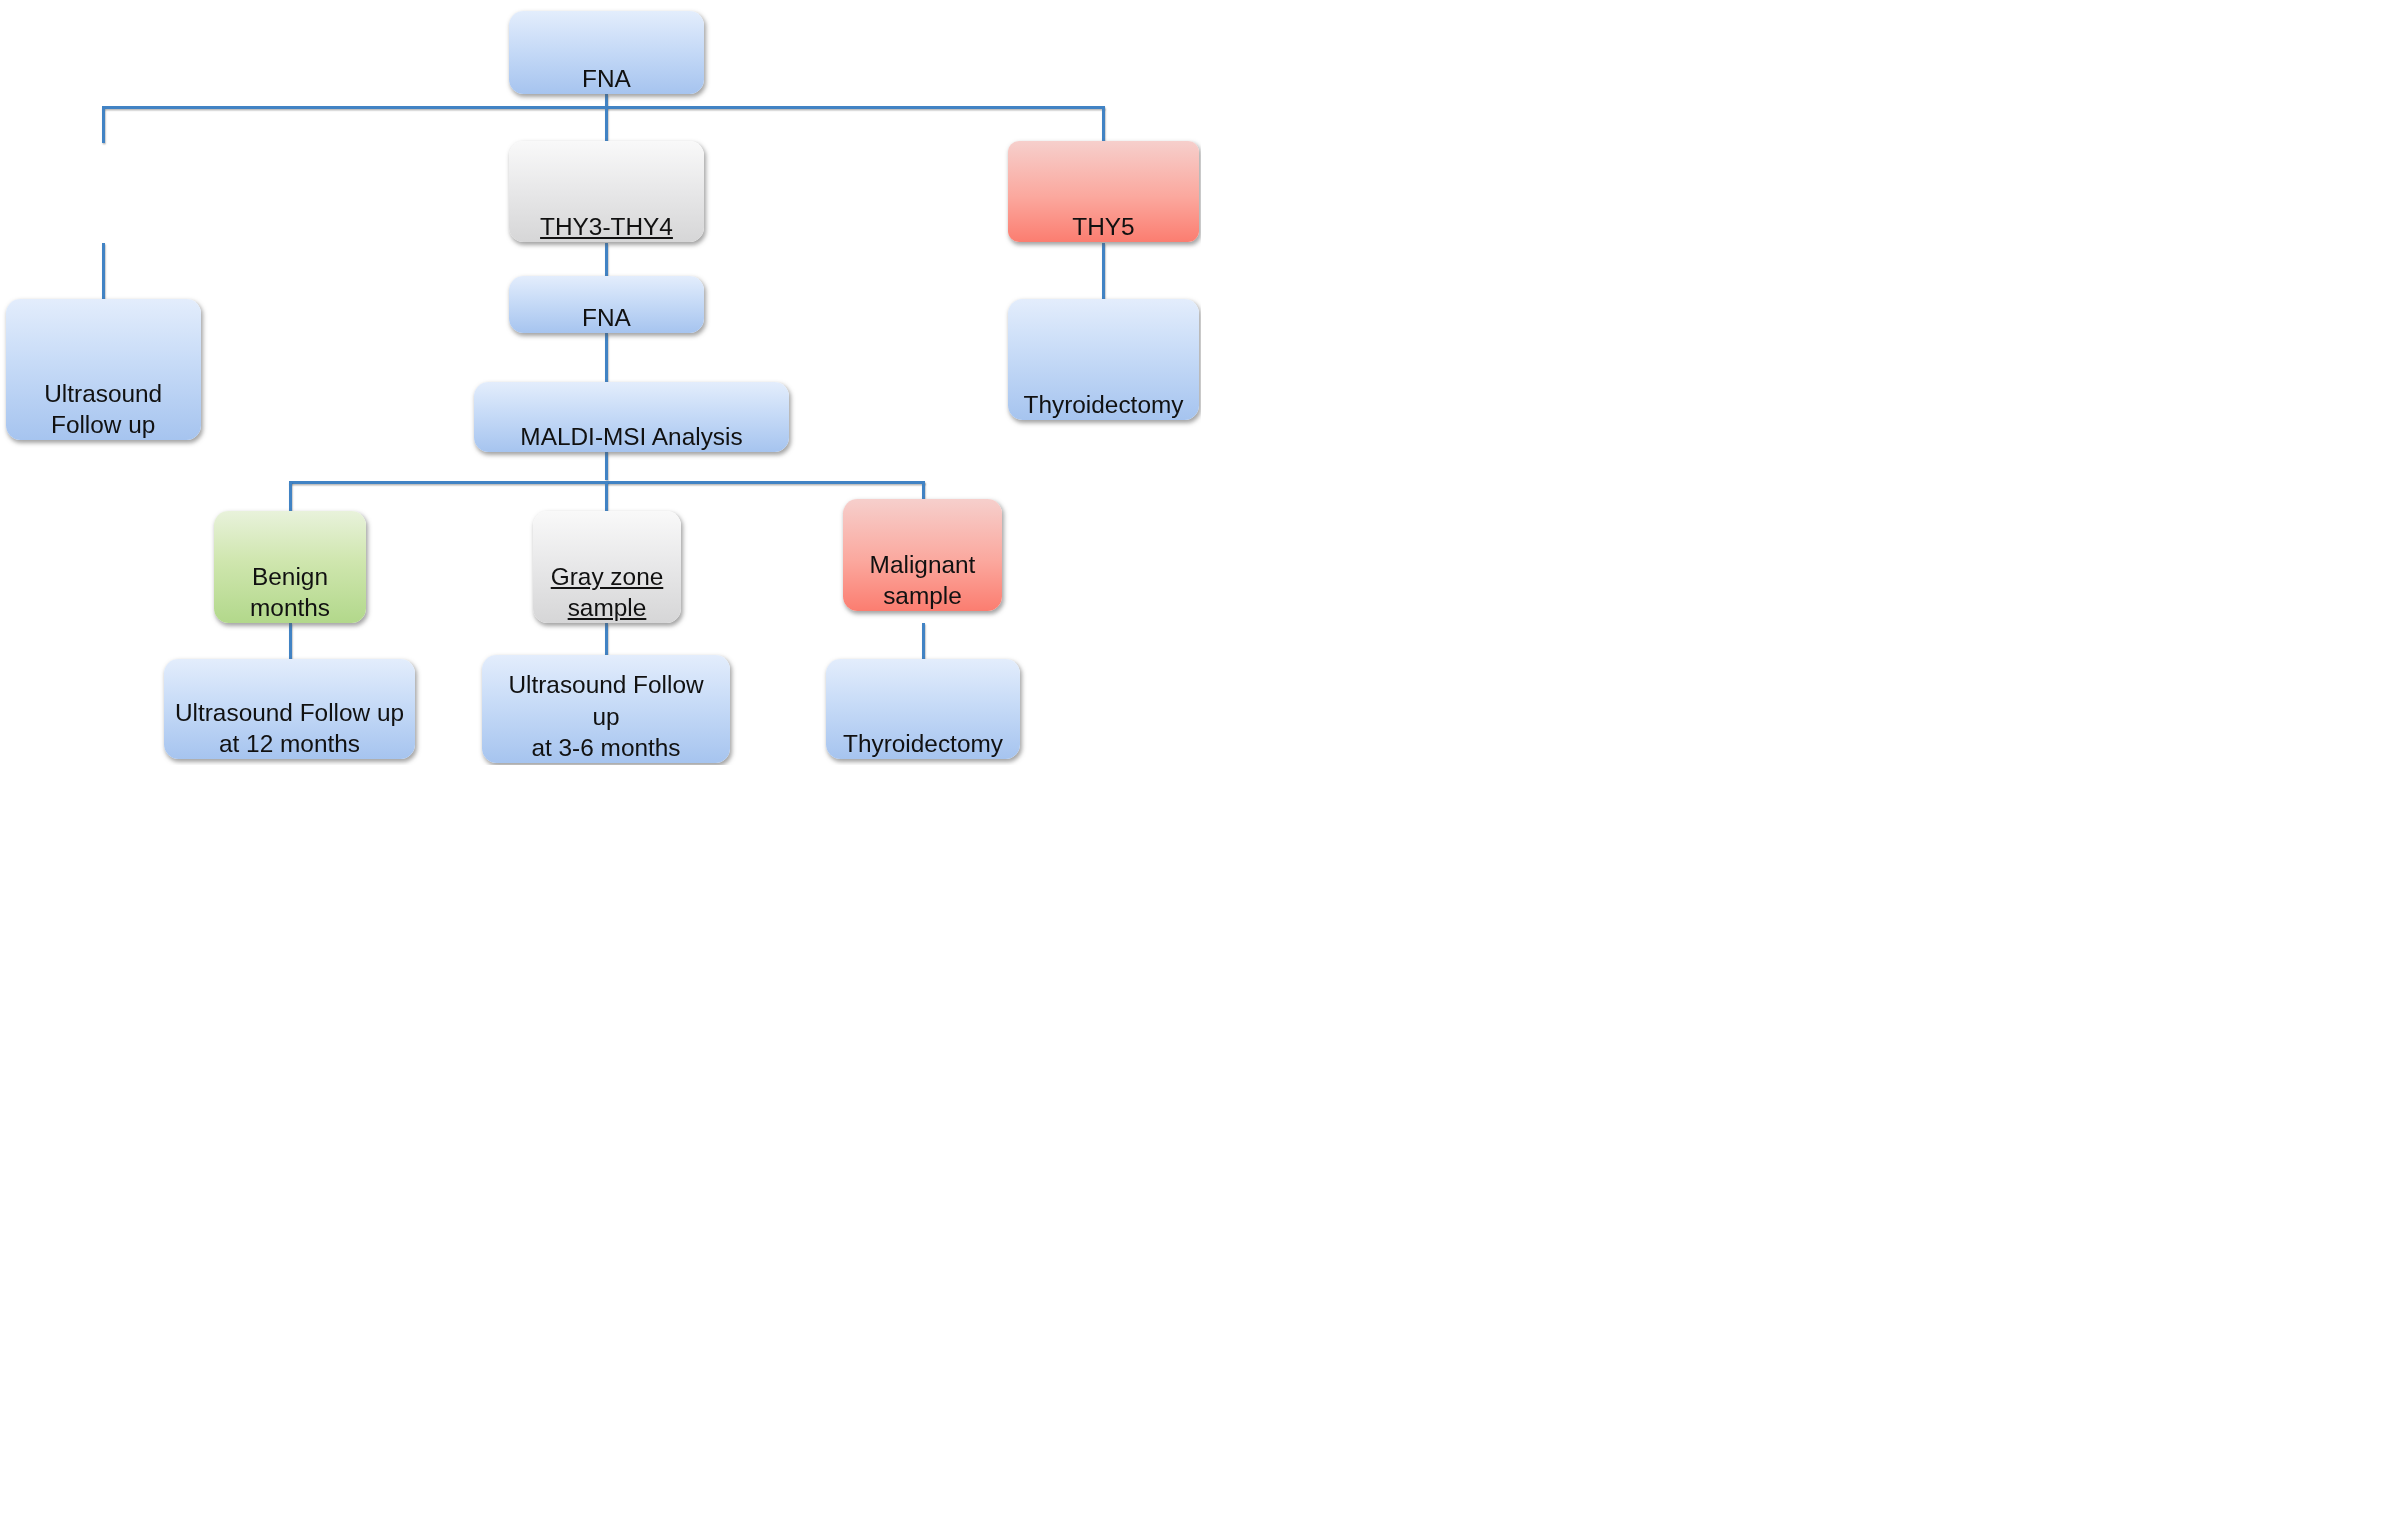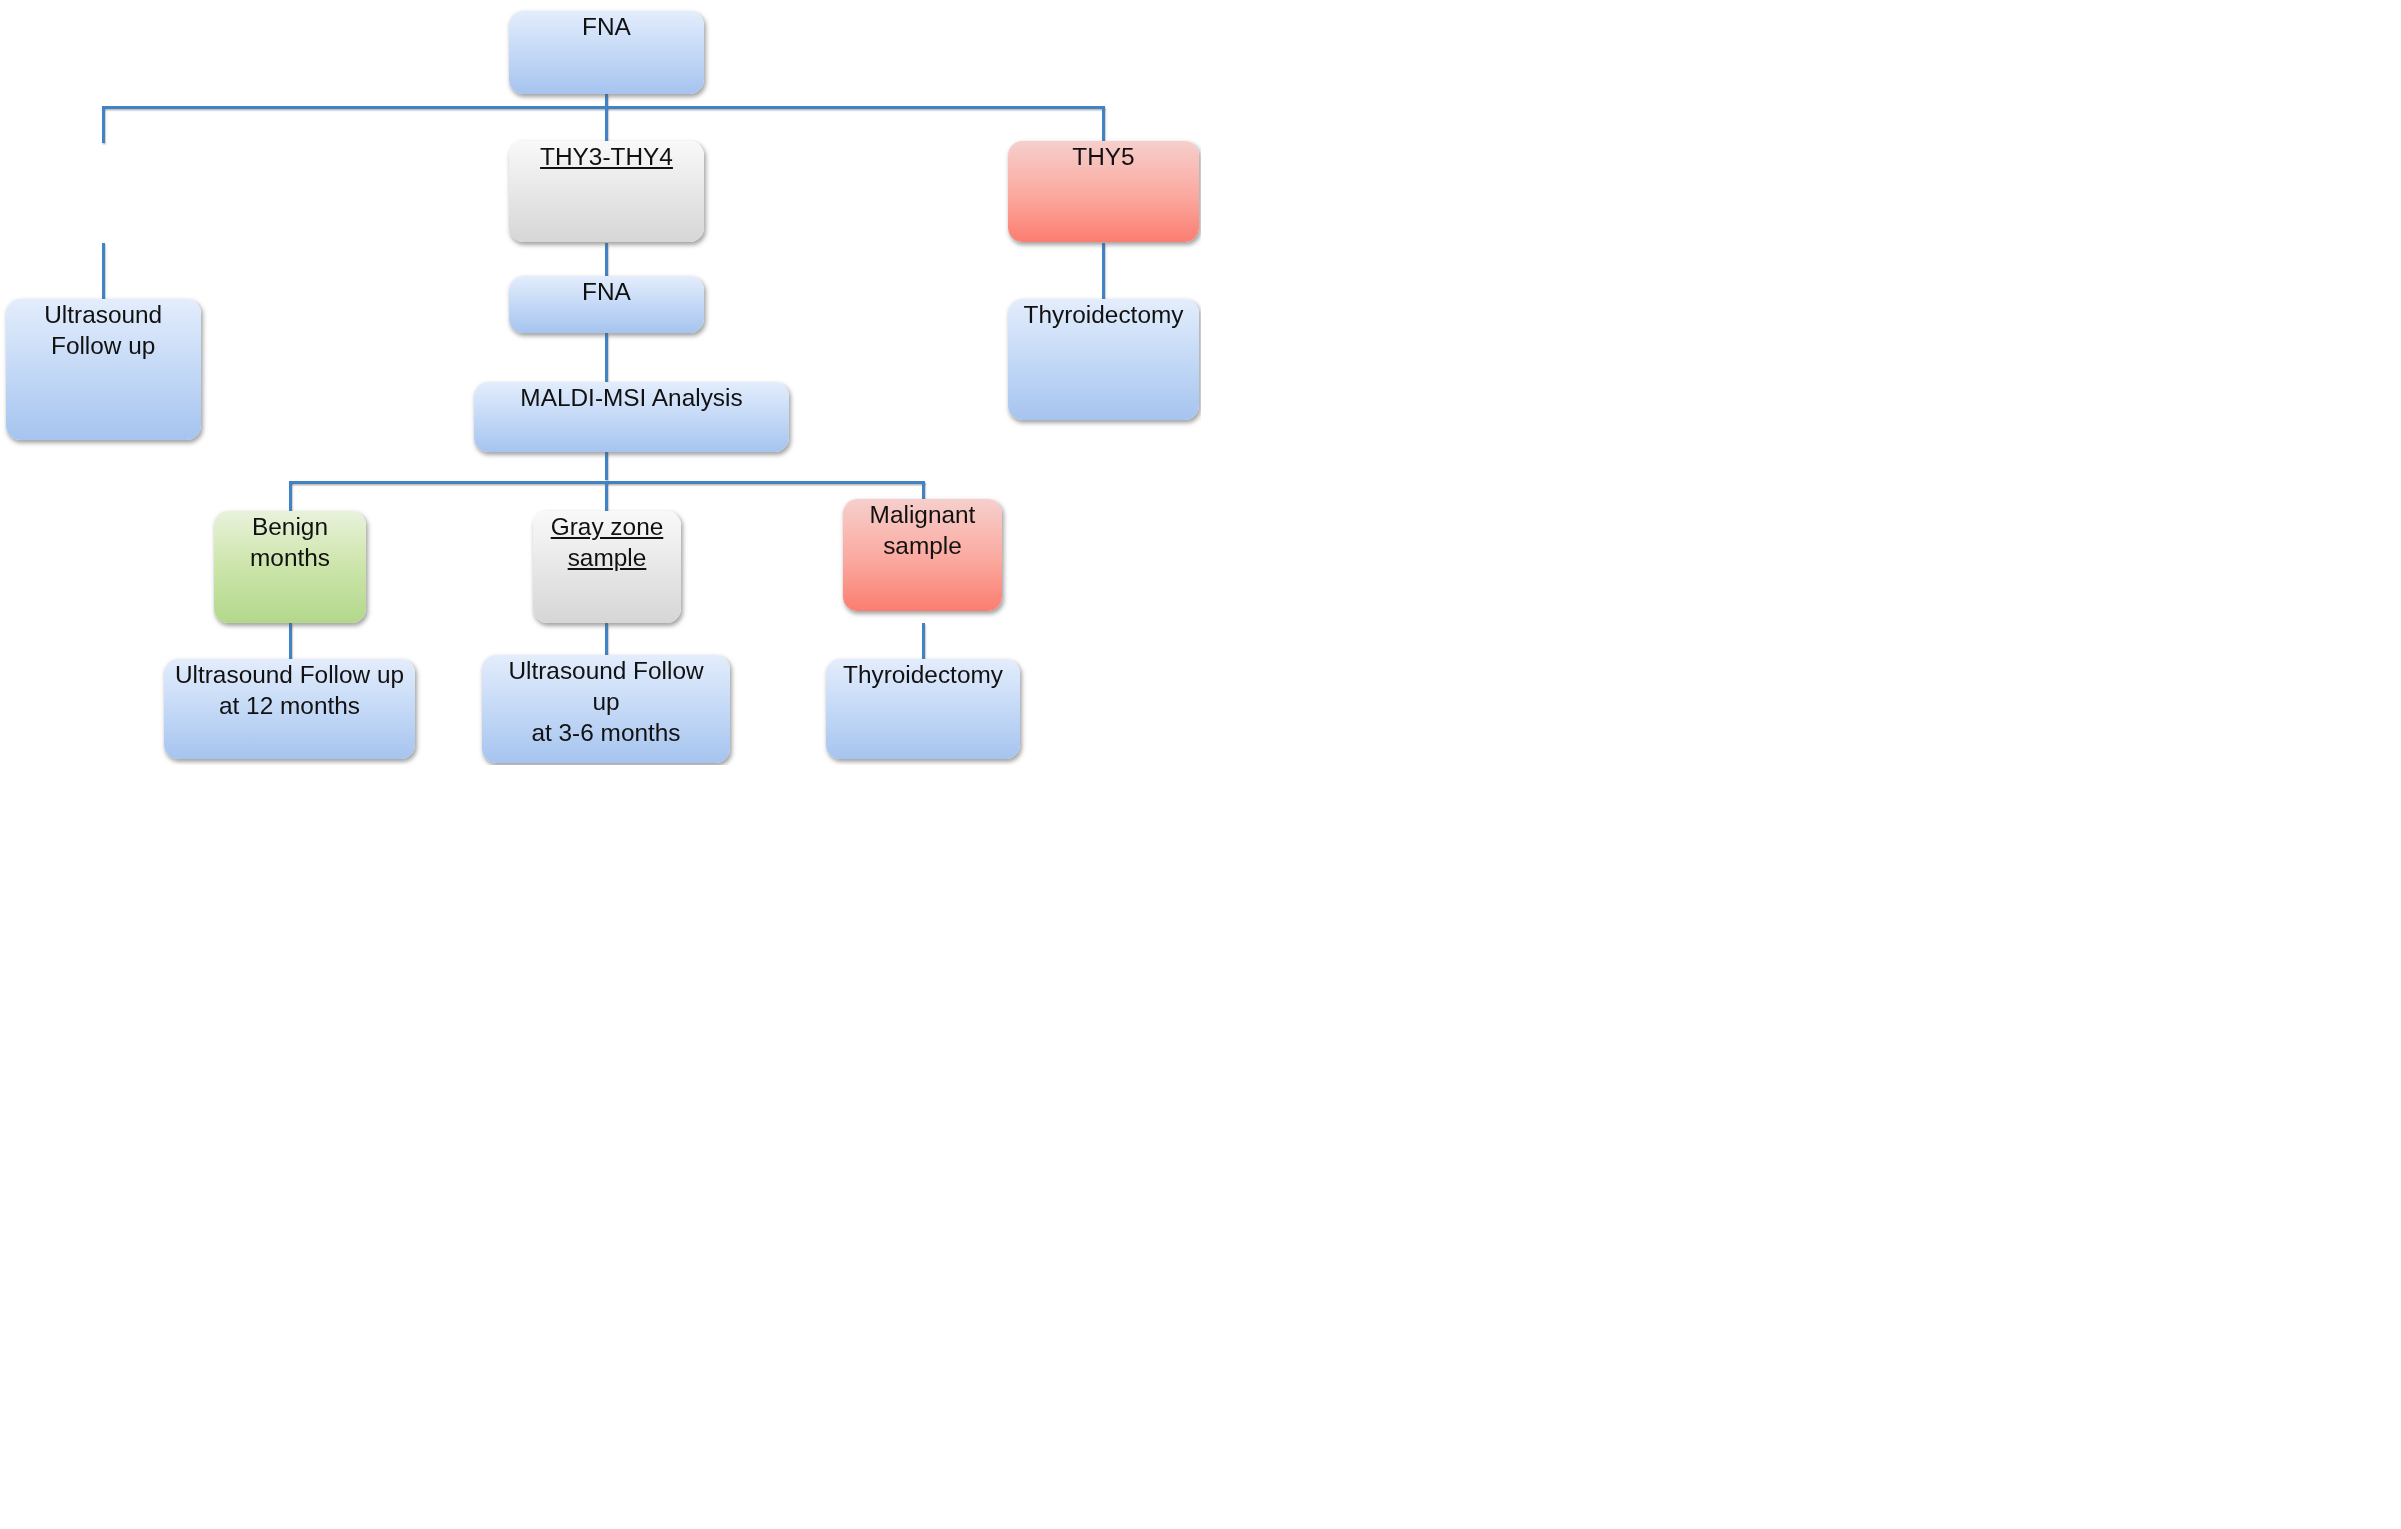--- a/index.html
+++ b/index.html
@@ -12,21 +12,21 @@
     position: relative;
     width: 1201px;
     height: 765px;
     background: #ffffff;
     overflow: hidden;
   }
   .node {
     position: absolute;
     border-radius: 14.4px;
     display: flex;
-    align-items: flex-start;
+    align-items: flex-end;
     justify-content: center;
     text-align: center;
     color: #111111;
     font-size: 24.4px;
     line-height: 1.28;
     box-shadow: 1.4px 2.2px 4.3px rgba(90,90,90,0.55);
   }
   .node span { white-space: pre-line; }
   .node.blue  { background: linear-gradient(to bottom, #e3edfc 0%, #c7dbf7 45%, #a6c4ef 100%); }
   .node.green { background: linear-gradient(to bottom, #e8f2db 0%, #cfe6ae 45%, #b2d88b 100%); }
@@ -65,21 +65,21 @@
 
   <div class="node blue" style="left:509px;  top:10.8px;  width:195px; height:83px;">
     <span>FNA</span>
   </div>
 
 
   <div class="node gray" style="left:509px;  top:141px; width:195px; height:101px;">
     <span>THY3-THY4</span>
   </div>
 
-  <div class="node red" style="left:1008px; top:141px; width:191px; height:101px;">
+  <div class="node red" style="left:1008px; top:141px; width:191px; height:101px;border-radius:11px;">
     <span>THY5</span>
   </div>
 
   <div class="node blue" style="left:5.7px;    top:299px; width:195px; height:141px;">
     <span>Ultrasound
 Follow up</span>
   </div>
 
   <div class="node blue" style="left:509px;  top:276px; width:195px; height:57px;">
     <span>FNA</span>

